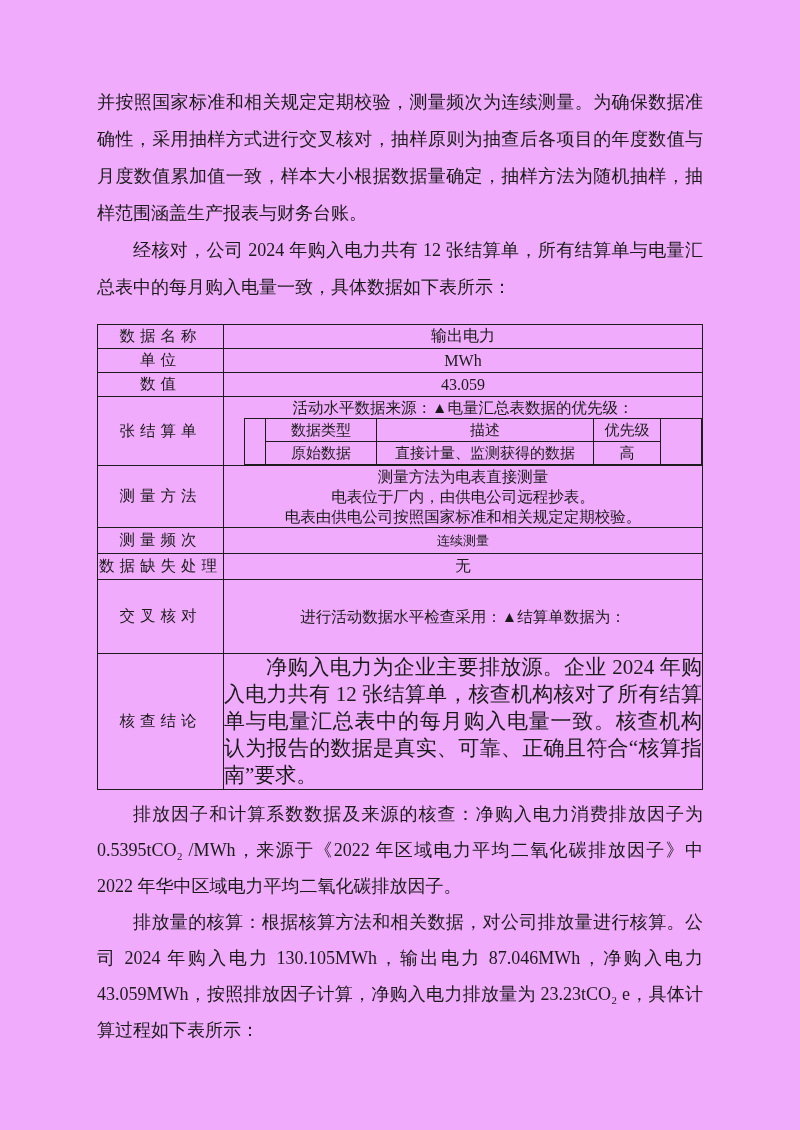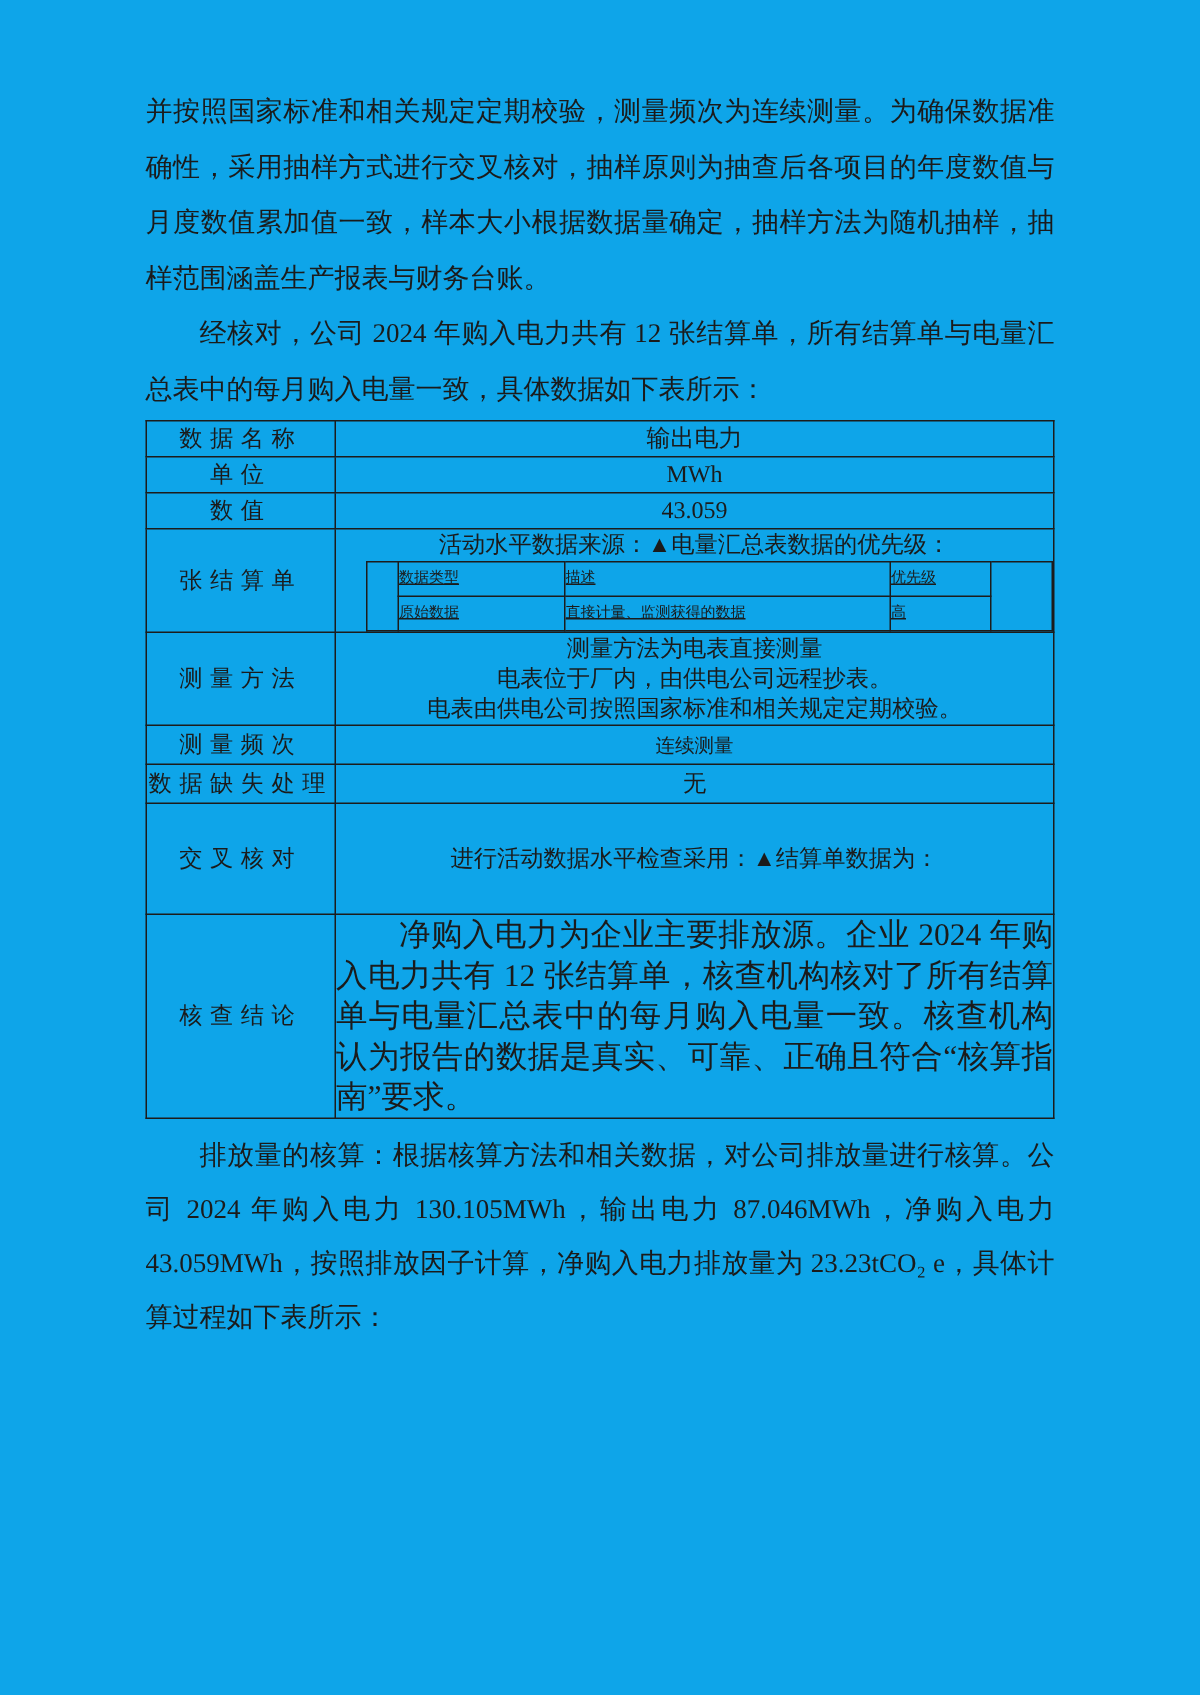--- a/index.html
+++ b/index.html
@@ -5,40 +5,40 @@
   html, body { margin: 0; padding: 0; }
   body {
     width: 800px; height: 1130px;
     background: #ffffff;
     color: #1b1b1b;
     font-family: "Liberation Serif", "DejaVu Serif", serif;
   }
   .page {
     box-sizing: border-box;
     width: 800px; height: 1130px;
-    padding: 56px 97px 0 97px;
+    padding: 84px 97px 0 97px;
     overflow: hidden;
-    background: #0ea5e9;
+    background: #f0abfc;
   }
   p.body-para {
     margin: 0;
     font-size: 18px;
     line-height: 37px;
     text-align: justify;
     text-justify: inter-ideograph;
   }
   p.indent { text-indent: 2em; }
   .bottom-section { margin-top: 6px; }
   .bottom-section p.body-para { line-height: 36px; }
 
   table.main-table {
     border-collapse: collapse;
     width: 606px;
     table-layout: fixed;
-    margin-top: 2px;
+    margin-top: 18px;
   }
   table.main-table > tbody > tr > td {
     border: 1px solid #1c1c1c;
     padding: 0;
     vertical-align: middle;
   }
   td.label-cell {
     width: 125px;
     text-align: center;
     font-size: 15.5px;
@@ -56,28 +56,27 @@
     height: 21px;
     line-height: 21px;
   }
   table.inner-table {
     border-collapse: collapse;
     margin-left: 20px;
     table-layout: fixed;
   }
   table.inner-table td {
     border: 1px solid #1c1c1c;
-    text-align: left;
-    font-size: 10px;
+    text-align: center;
+    font-size: 15px;
     height: 22px;
     line-height: 22px;
     padding: 0;
     overflow: hidden;
     white-space: nowrap;
-    text-decoration: underline;
   }
   td.method-cell { text-align: center; }
   .method-line {
     font-size: 15.5px;
     line-height: 20px;
     text-align: center;
   }
   td.conclusion-cell {
     vertical-align: top;
     padding: 13px 8px 4px 10px;
@@ -164,16 +163,17 @@
       </tr>
 
       <tr>
         <td class="label-cell" style="height:113px">核查结论</td>
         <td class="conclusion-cell">净购入电力为企业主要排放源。企业 2024 年购入电力共有 12 张结算单，核查机构核对了所有结算单与电量汇总表中的每月购入电量一致。核查机构认为报告的数据是真实、可靠、正确且符合“核算指南”要求。</td>
       </tr>
     </tbody>
   </table>
 
   <div class="bottom-section">
+    <p class="body-para indent">排放因子和计算系数数据及来源的核查：净购入电力消费排放因子为 0.5395tCO₂ /MWh，来源于《2022 年区域电力平均二氧化碳排放因子》中 2022 年华中区域电力平均二氧化碳排放因子。</p>
     <p class="body-para indent">排放量的核算：根据核算方法和相关数据，对公司排放量进行核算。公司 2024 年购入电力 130.105MWh，输出电力 87.046MWh，净购入电力 43.059MWh，按照排放因子计算，净购入电力排放量为 23.23tCO₂ e，具体计算过程如下表所示：</p>
   </div>
 
 </div>
 
 </body></html>

